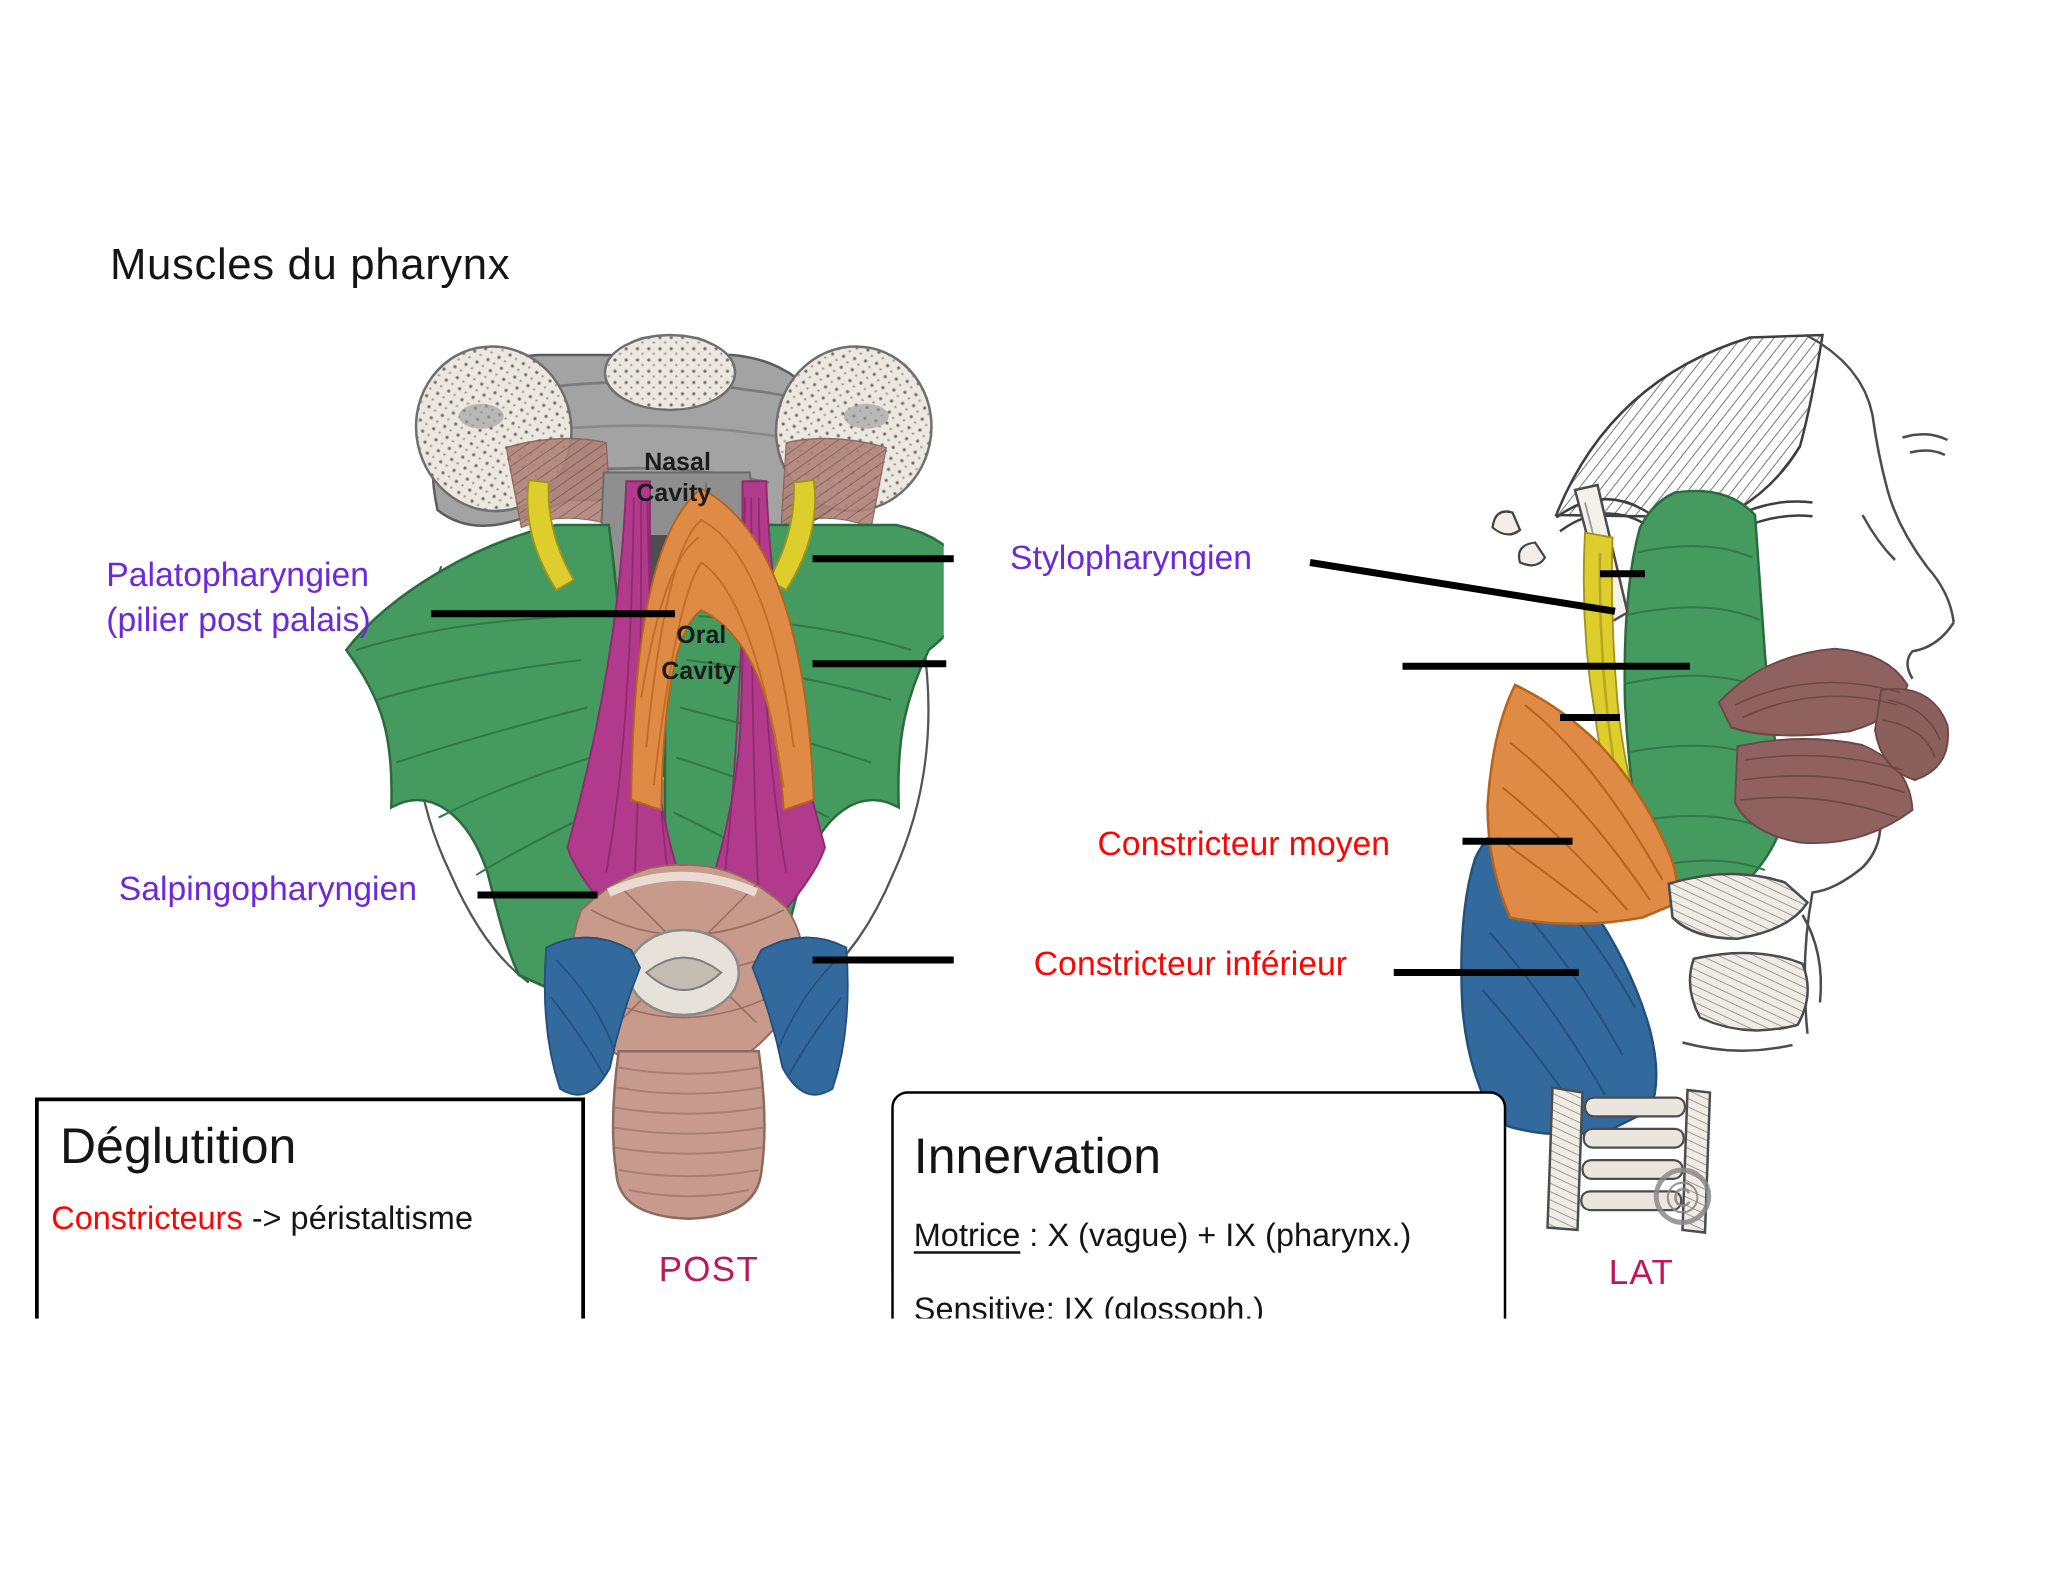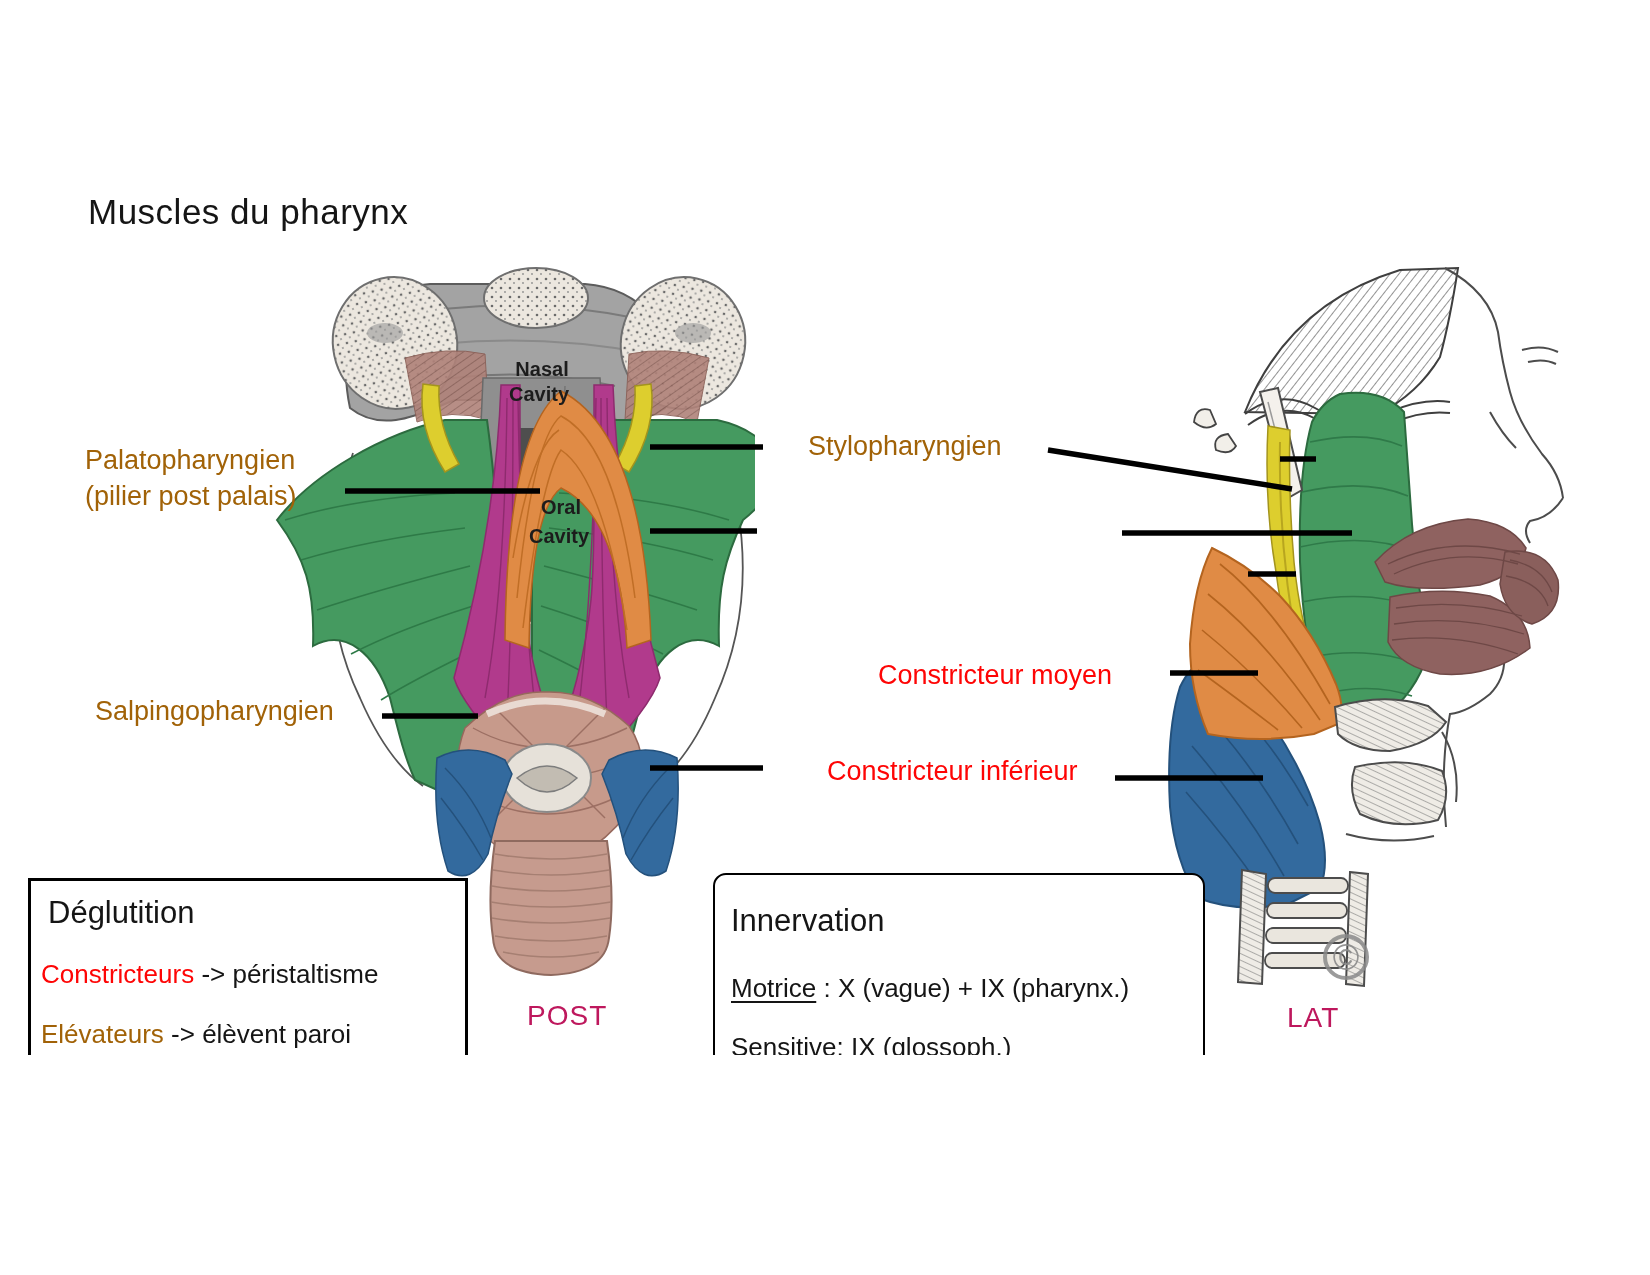--- a/index.html
+++ b/index.html
@@ -1,24 +1,24 @@
 <!DOCTYPE html>
 <html><head>
 <meta charset="utf-8">
 <style>
   html,body{margin:0;padding:0;background:#ffffff;}
   #page{position:relative;width:1650px;height:1055px;background:#ffffff;overflow:hidden;
         font-family:"Liberation Sans",sans-serif;color:#1a1a1a;}
   .abs{position:absolute;}
   #title{left:88px;top:192px;font-size:35px;color:#151515;letter-spacing:.5px;}
   .lbl{font-size:27px;line-height:36px;white-space:nowrap;}
-  .green{color:#a16207;}
+  .green{color:#6d28d9;}
   .red{color:#fe0505;}
   .box{border:3px solid #000;background:#fff;}
-  .box-title{font-size:31px;color:#151515;}
+  .box-title{font-size:40px;color:#151515;}
   .box-line{font-size:26px;color:#151515;white-space:nowrap;}
   .u{text-decoration:underline;text-underline-offset:4px;}
   .caption{font-size:28px;color:#be185d;letter-spacing:1px;}
   svg{display:block;}
   .fig-label{font:bold 20px "Liberation Sans",sans-serif;fill:#1c1c1c;}
 </style>
 </head>
 <body>
 
 <div id="page">
@@ -300,23 +300,20 @@
 
   <div class="abs lbl red" style="left:878px;top:657px;">Constricteur moyen</div>
 
   <div class="abs lbl red" style="left:827px;top:753px;">Constricteur inférieur</div>
 
   <div class="abs box" style="left:28px;top:878px;width:434px;height:188px;">
     <div class="abs box-title" style="left:17px;top:14px;">Déglutition</div>
     <div class="abs box-line" style="left:10px;top:78px;">
       <span class="red">Constricteurs</span><span> -&gt; péristaltisme</span>
     </div>
-    <div class="abs box-line" style="left:10px;top:138px;">
-      <span class="green">Elévateurs</span><span> -&gt; élèvent paroi</span>
-    </div>
   </div>
 
   <div class="abs box" style="left:713px;top:873px;width:488px;height:201px;border-width:2px;border-radius:13px;">
     <div class="abs box-title" style="left:16px;top:28px;">Innervation</div>
     <div class="abs box-line" style="left:16px;top:98px;">
       <span class="u">Motrice</span><span> : X (vague) + IX (pharynx.)</span>
     </div>
     <div class="abs box-line" style="left:16px;top:157px;">
       <span class="u">Sensitive</span><span>: IX (glossoph.)</span>
     </div>

